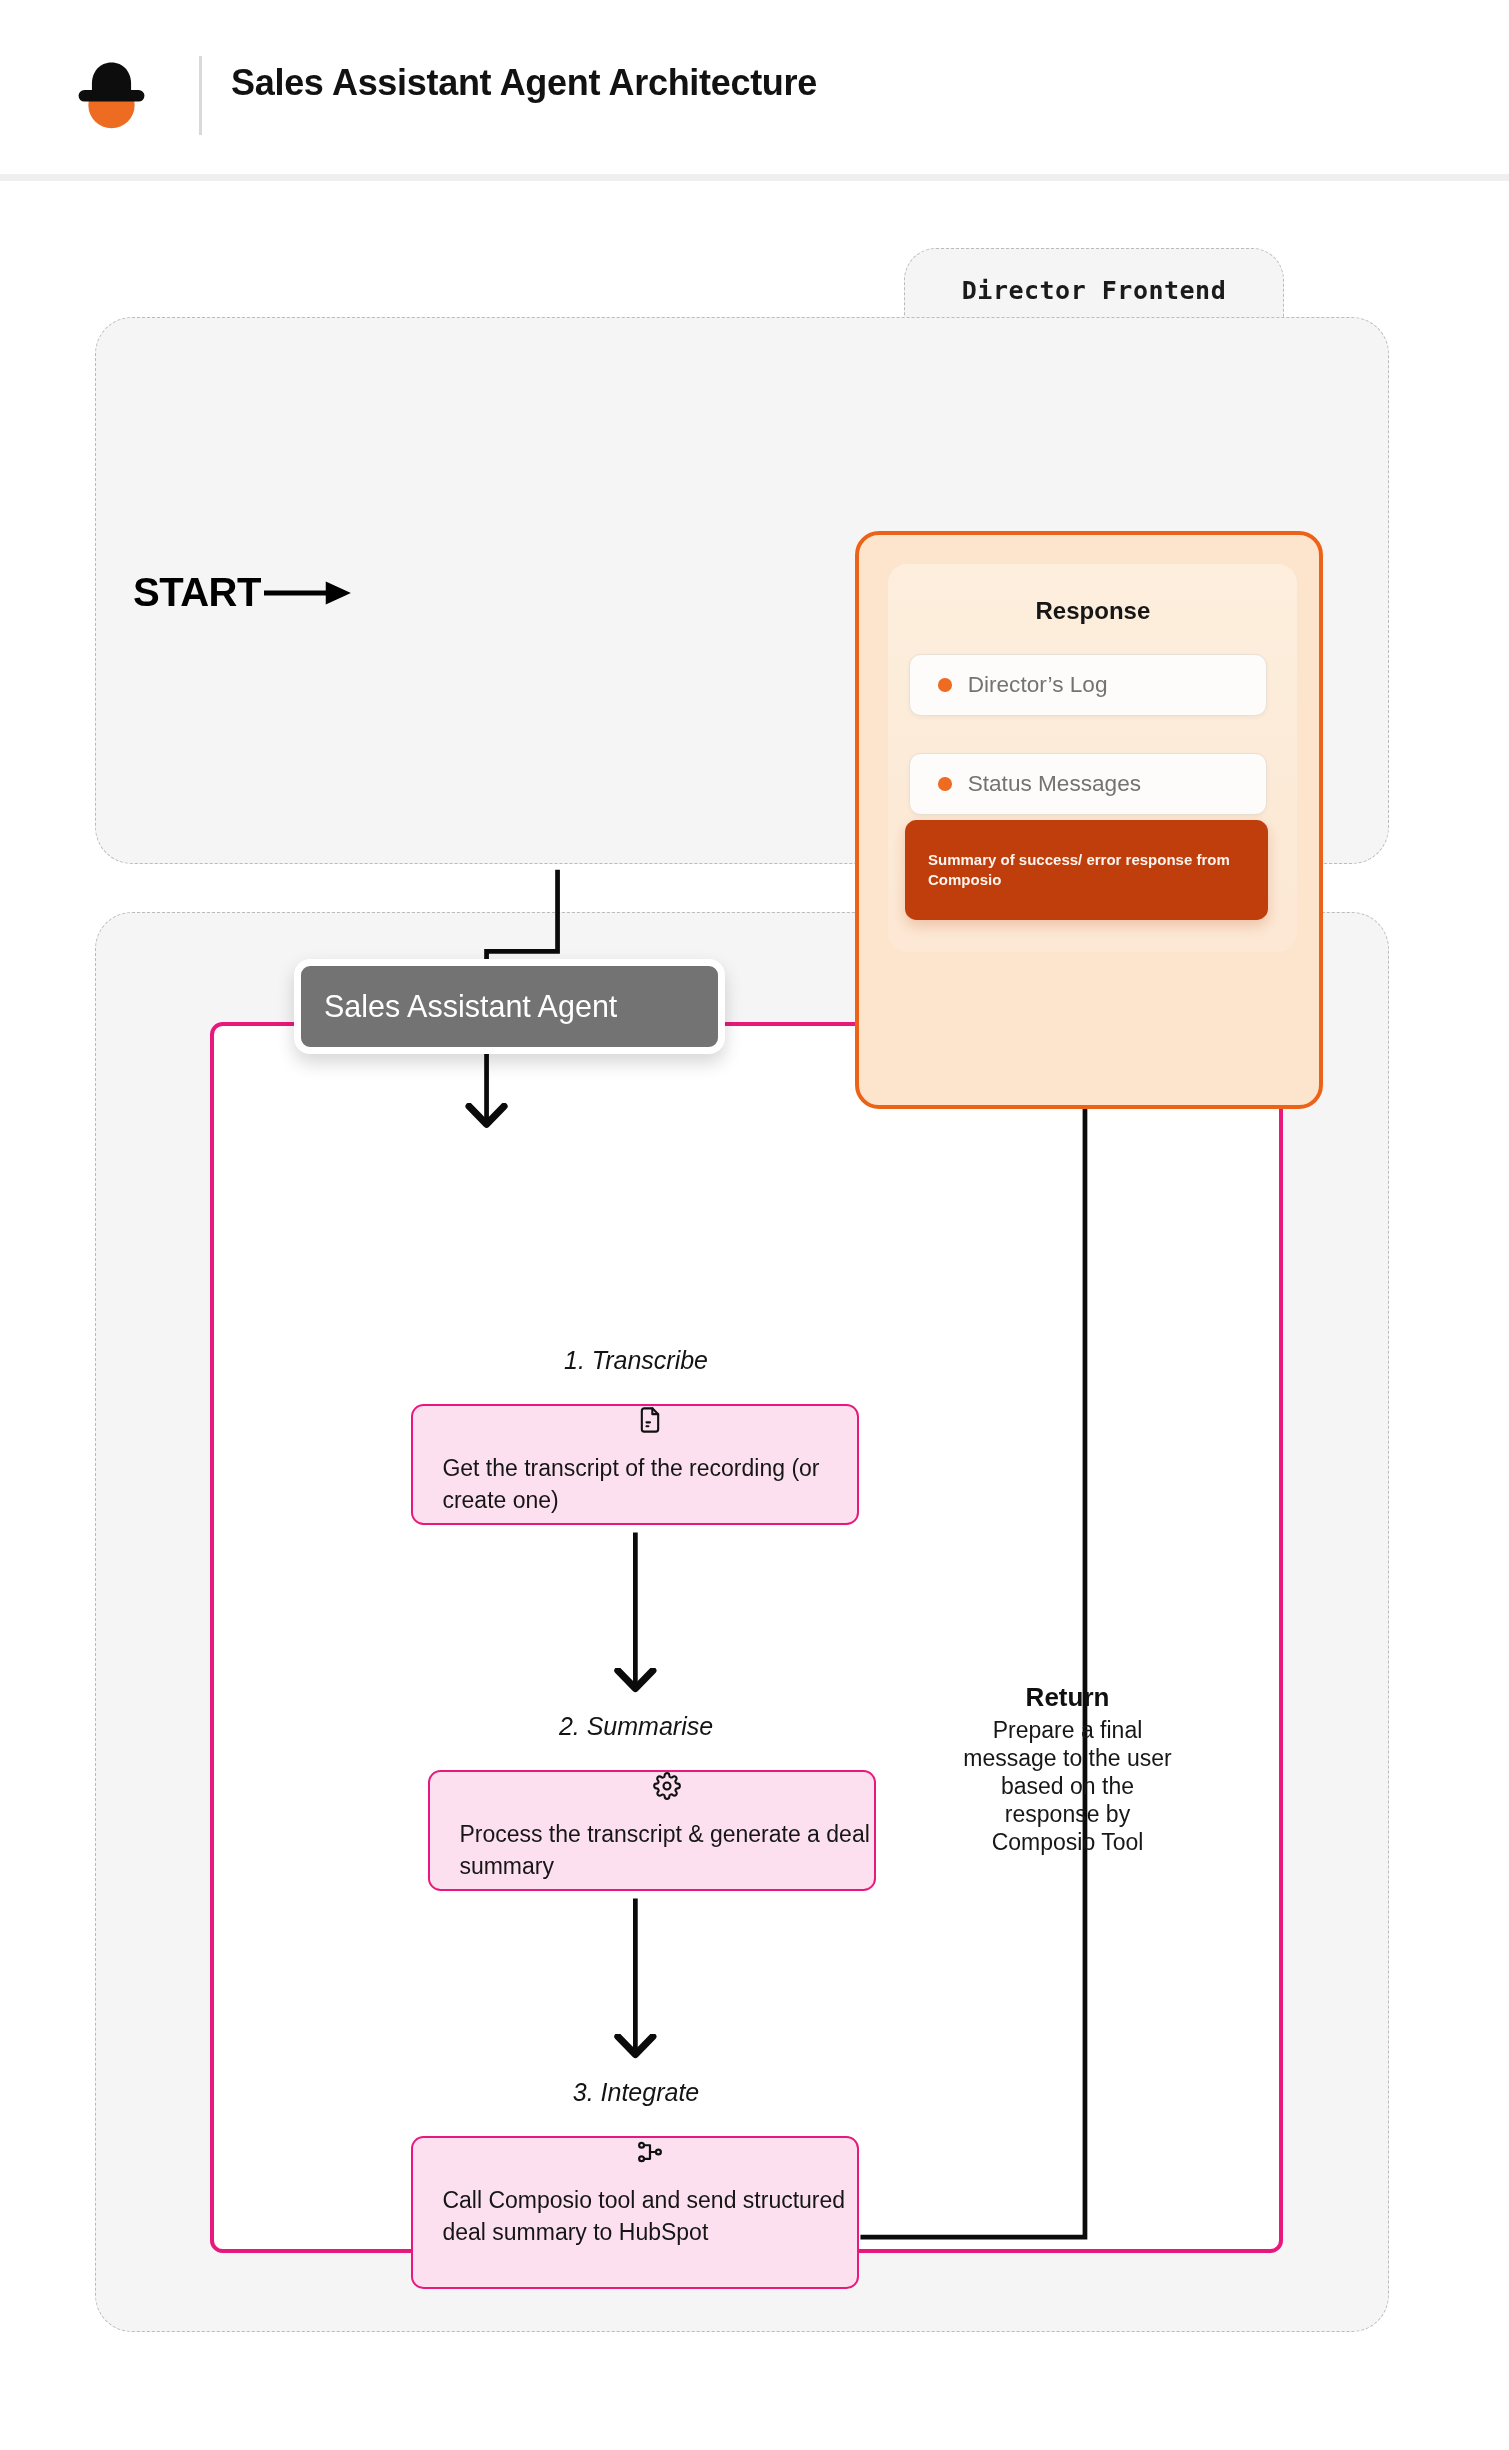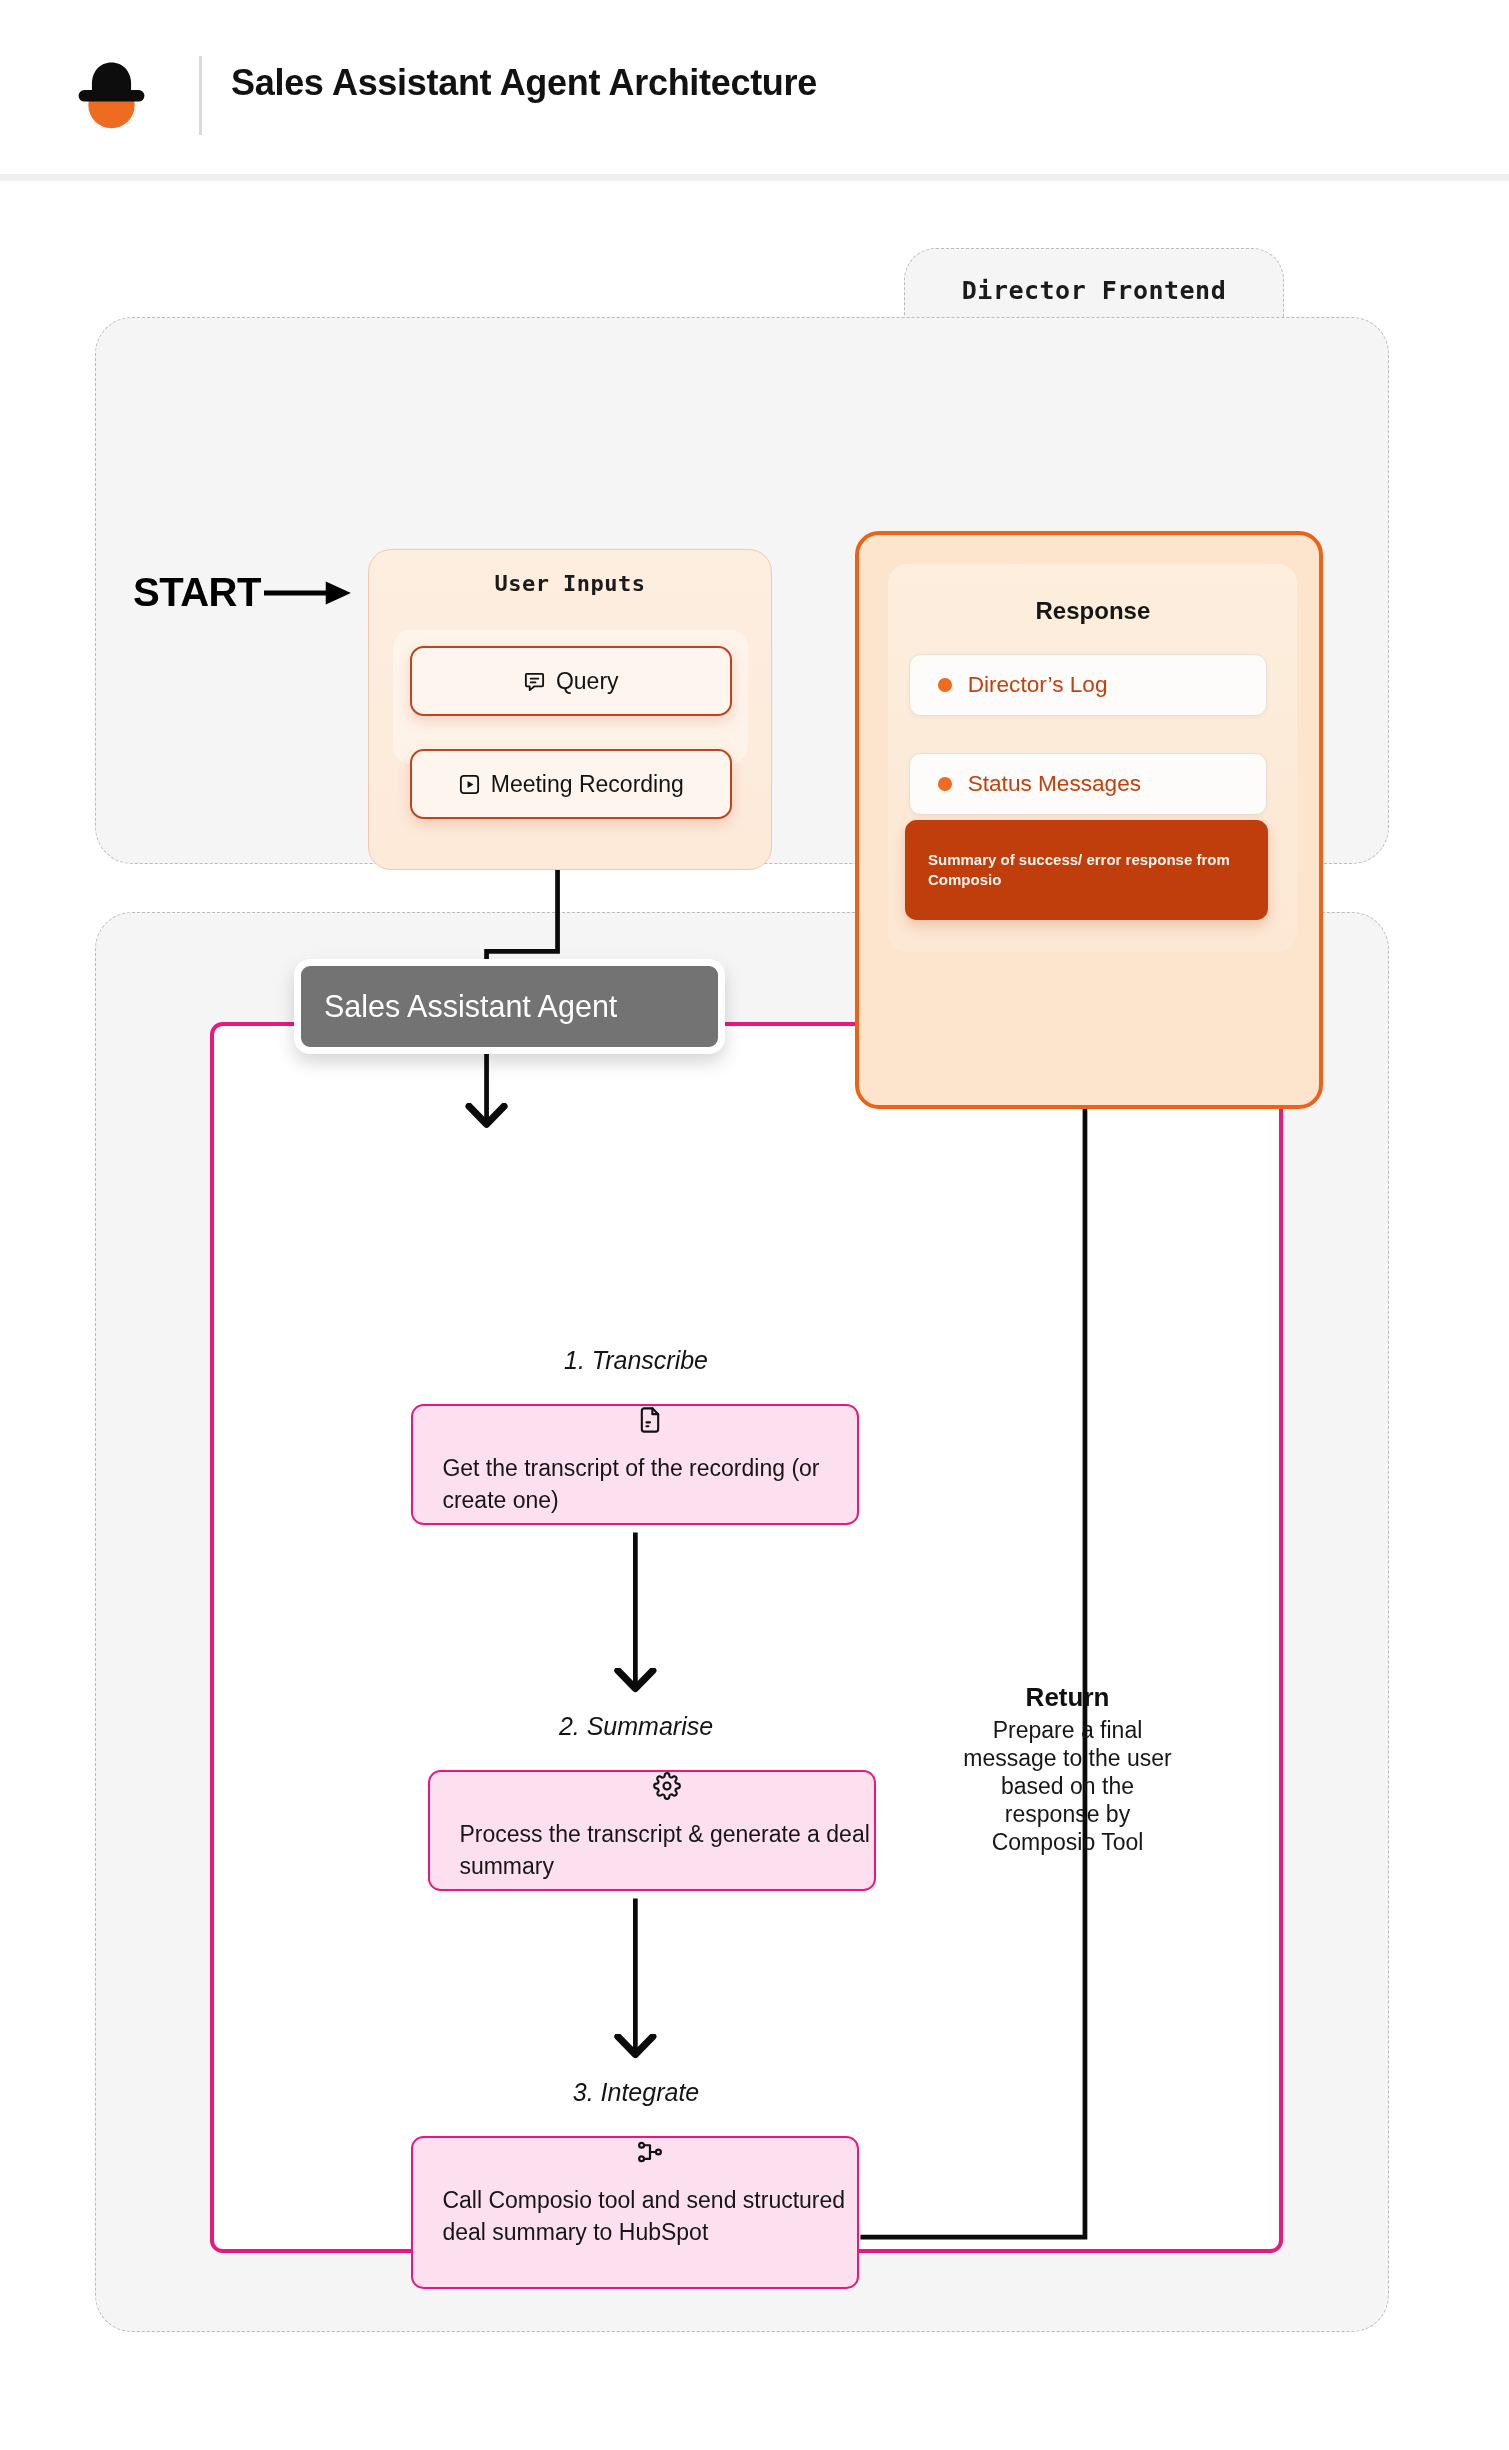--- a/index.html
+++ b/index.html
@@ -193,21 +193,21 @@
   .resp-row-2 { top: 218px; }
   .dot {
     width: 13.7px; height: 13.7px;
     border-radius: 50%;
     background: #ee6c21;
     flex: none;
   }
   .resp-row-label {
     font-size: 22.6px;
     font-weight: 500;
-    color: #c2410c;
+    color: #737373;
     white-space: nowrap;
   }
   .resp-summary {
     position: absolute;
     left: 46px; top: 285px;
     width: 363px; height: 100px;
     background: #bf3e0c;
     border-radius: 11.6px;
     padding: 16px 23px;
     display: flex;
@@ -367,40 +367,20 @@
   </svg>
 
   <div class="start-block">
     <span class="start-label">START</span>
     <svg class="start-arrow" width="89" height="32" viewBox="0 0 170 60">
       <path d="M0 30 L130 30" stroke="#000" stroke-width="10"></path>
       <path d="M118 8 L166 30 L118 52 Z" fill="#000"></path>
     </svg>
   </div>
 
-  <div class="card-user-inputs">
-    <div class="card-title-mono">User Inputs</div>
-    <div class="inner-shade"></div>
-
-    <div class="pill pill-query">
-      <svg class="pill-icon" width="23" height="23" viewBox="0 0 24 24" fill="none" stroke="#111" stroke-width="1.9" stroke-linecap="round" stroke-linejoin="round">
-        <path d="M20 4H4a1 1 0 0 0-1 1v11a1 1 0 0 0 1 1h3v4l5-4h8a1 1 0 0 0 1-1V5a1 1 0 0 0-1-1z"></path>
-        <path d="M8 9h8M8 13h5"></path>
-      </svg>
-      <span class="pill-label">Query</span>
-    </div>
-
-    <div class="pill pill-meeting">
-      <svg class="pill-icon" width="23" height="23" viewBox="0 0 24 24" fill="none" stroke="#111" stroke-width="1.9" stroke-linecap="round" stroke-linejoin="round">
-        <rect x="3" y="3" width="18" height="18" rx="3"></rect>
-        <path d="M10 8.3 L16 12 L10 15.7 Z" fill="#111" stroke="none"></path>
-      </svg>
-      <span class="pill-label">Meeting Recording</span>
-    </div>
-  </div>
 
   <div class="card-response">
     <div class="card-response-inner">
       <div class="response-title">Response</div>
     </div>
 
     <div class="resp-row resp-row-1">
       <span class="dot"></span>
       <span class="resp-row-label">Director’s Log</span>
     </div>

